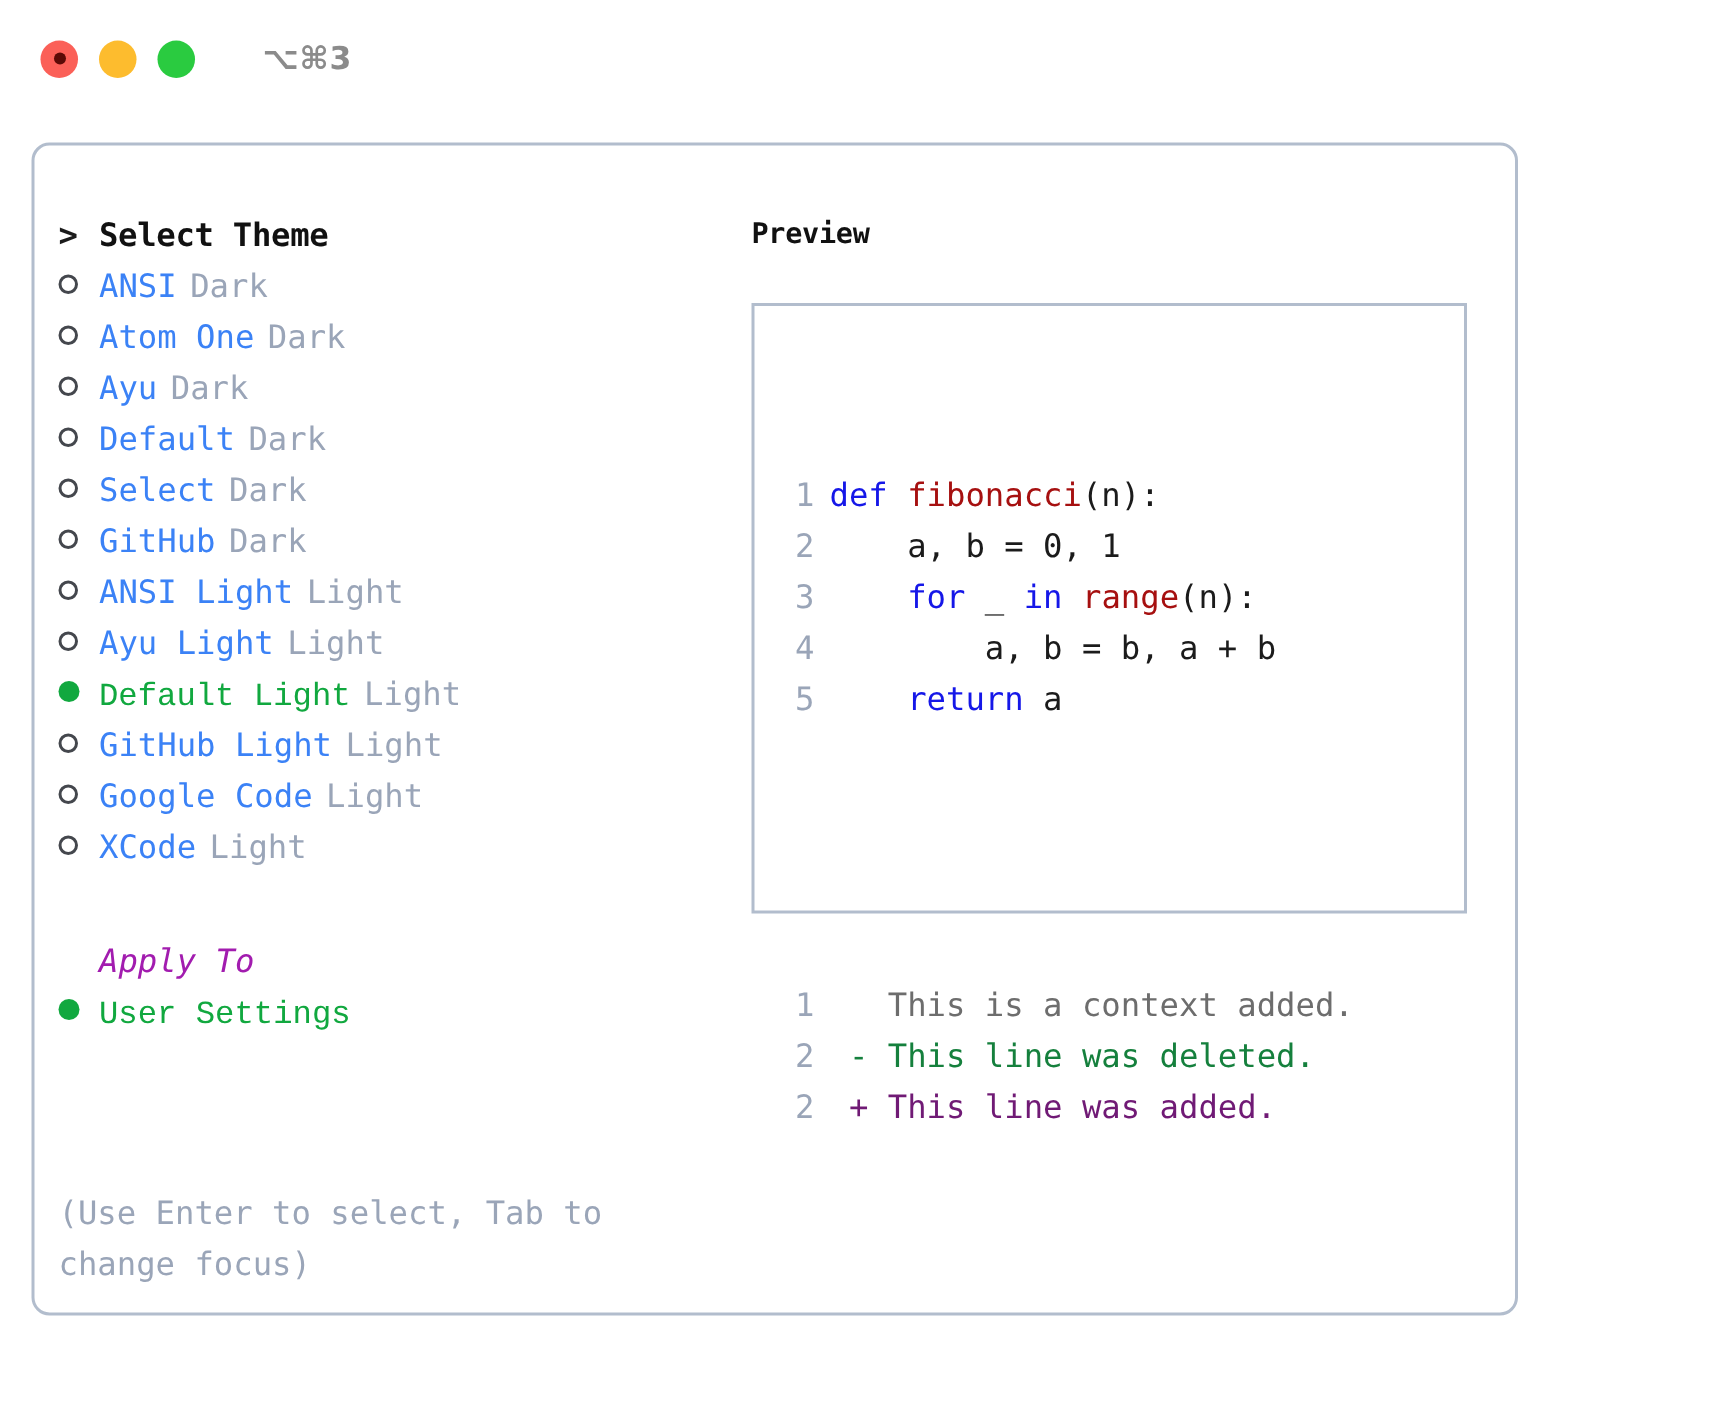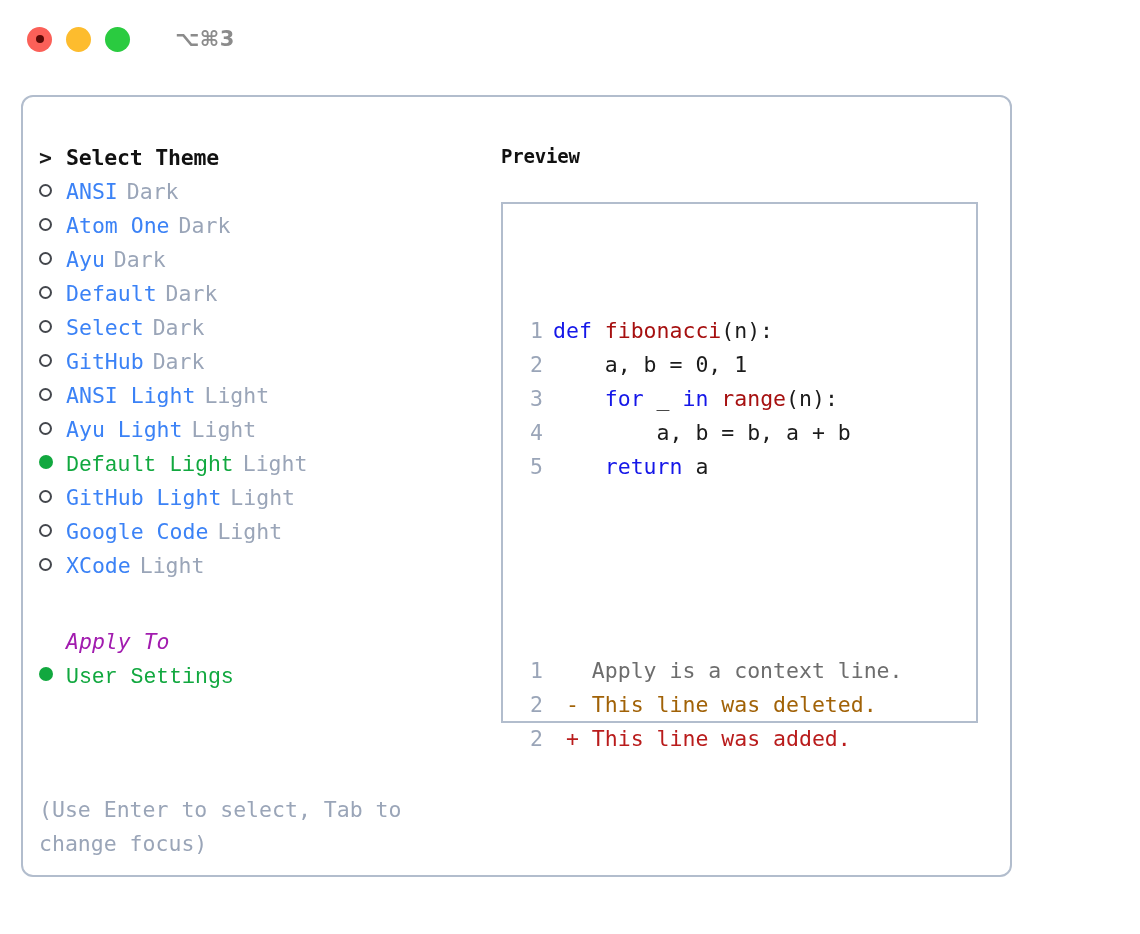--- a/index.html
+++ b/index.html
@@ -169,21 +169,21 @@
   .preview-title {
     font-size: 19px;
     font-weight: bold;
     color: #111111;
     letter-spacing: -0.2px;
     height: 34px;
   }
   .preview-box {
     margin-top: 23px;
     width: 477px;
-    height: 521px;
+    height: 407px;
     border: 2px solid #b2bdcd;
     box-sizing: border-box;
     background: #ffffff;
     position: relative;
   }
   .code-area {
     position: absolute;
     left: 14px;
     top: 42px;
     font-size: 21.5px;
@@ -195,22 +195,22 @@
     display: inline-block;
     width: 26px;
     text-align: right;
     color: #9aa5b8;
     margin-right: 10px;
   }
   .kw  { color: #1517e8; }
   .fn  { color: #a61010; }
   .pl  { color: #1b1b1b; }
   .ctx { color: #6d6d6d; }
-  .del { color: #a16207; margin-top: 24px; }
-  .add { color: #b91c1c; }
+  .del { color: #15803d; margin-top: 24px; }
+  .add { color: #701a75; }
   .blank-line { display: block; height: 34px; }
 </style>
 </head>
 <body>
 
 <div id="app">
 
   <div class="titlebar">
     <div class="lights">
       <div class="light red">
@@ -259,20 +259,20 @@
       </div>
 
       <div class="hint">(Use Enter to select, Tab to change focus)</div>
 
       <div class="right-col">
         <div class="preview-title">Preview</div>
         <div class="preview-box">
           <div class="code-area">
             <div id="code-lines"><span class="code-line"><span class="lnum">1</span><span class="kw">def </span><span class="fn">fibonacci</span><span class="pl">(n):</span></span><span class="code-line"><span class="lnum">2</span><span class="pl">    a, b = 0, 1</span></span><span class="code-line"><span class="lnum">3</span><span class="pl">    </span><span class="kw">for</span><span class="pl"> _ </span><span class="kw">in</span><span class="pl"> </span><span class="fn">range</span><span class="pl">(n):</span></span><span class="code-line"><span class="lnum">4</span><span class="pl">        a, b = b, a + b</span></span><span class="code-line"><span class="lnum">5</span><span class="pl">    </span><span class="kw">return</span><span class="pl"> a</span></span></div>
             <span class="blank-line"></span>
-            <div id="diff-lines"><span class="code-line"><span class="lnum">1</span><span class="ctx">   Apply is a context line.</span></span><span class="code-line"><span class="lnum">2</span><span class="del"> - This line was deleted.</span></span><span class="code-line"><span class="lnum">2</span><span class="add"> + This line was added.</span></span></div>
+            <div id="diff-lines"><span class="code-line"><span class="lnum">1</span><span class="ctx">   This is a context added.</span></span><span class="code-line"><span class="lnum">2</span><span class="del"> - This line was deleted.</span></span><span class="code-line"><span class="lnum">2</span><span class="add"> + This line was added.</span></span></div>
           </div>
         </div>
       </div>
 
     </div>
   </div>
 </div>
 
 </body></html>

